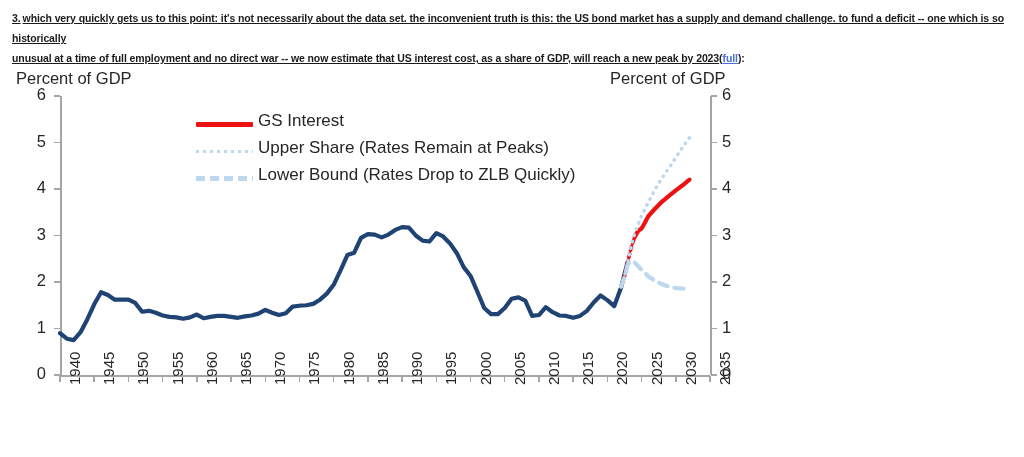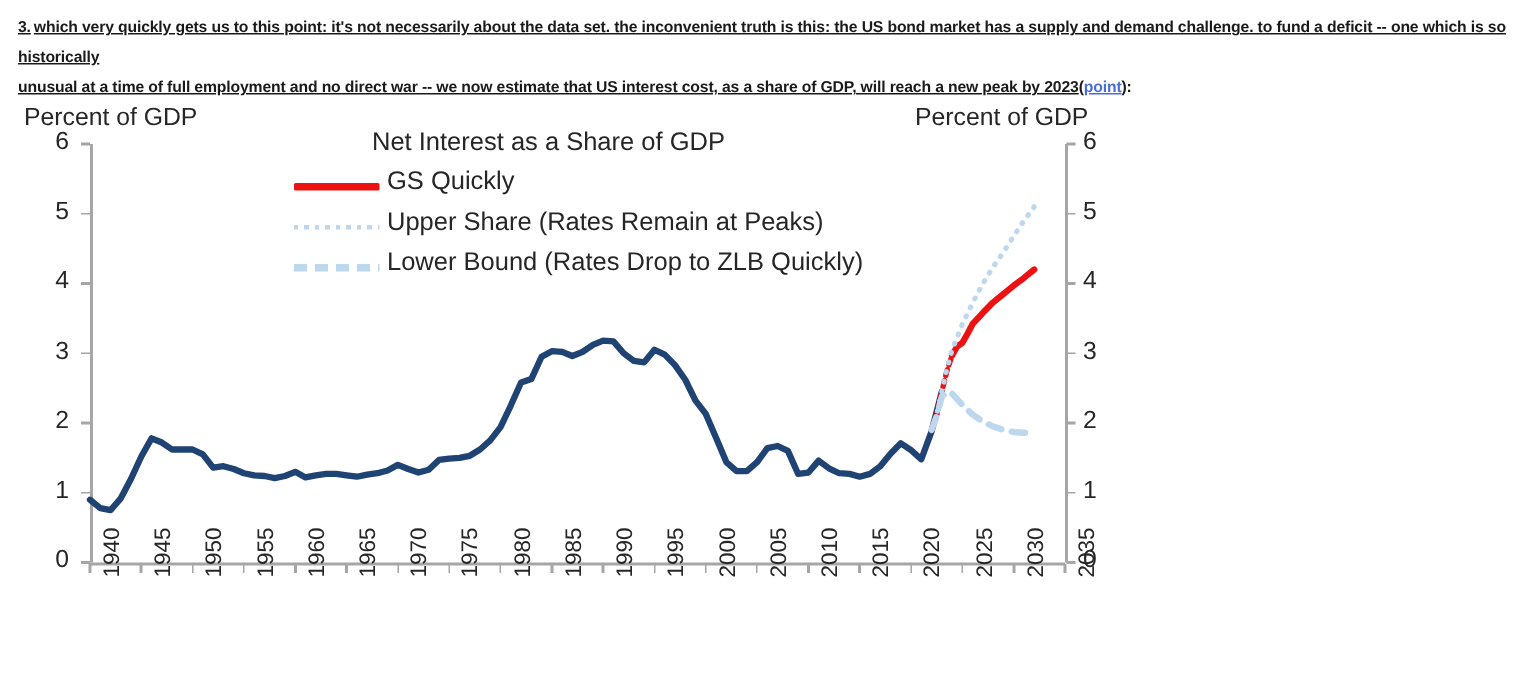--- a/index.html
+++ b/index.html
@@ -63,34 +63,33 @@
     transform:rotate(-90deg);transform-origin:left top;
     white-space:nowrap;
   }
   svg{position:absolute;left:0;top:0;overflow:visible;}
 </style>
 </head>
 <body>
 
 <div id="note">
   <span class="lead">3.</span><span class="u">which very quickly gets us to this point: it's not necessarily about the data set.   the inconvenient truth is this: the US bond market has a supply and demand challenge.  to fund a deficit -- one which is so historically</span><br>
-  <span class="u">unusual at a time of full employment and no direct war -- we now estimate that US interest cost, as a share of GDP, will reach a new peak by 2023</span><span>(</span><a href="#">point</a><span>):</span>
+  <span class="u">unusual at a time of full employment and no direct war -- we now estimate that US interest cost, as a share of GDP, will reach a new peak by 2023</span><span>(</span><a href="#">full</a><span>):</span>
 </div>
 
 <div id="chart">
 
   <div class="axis-title" id="lbl-left">Percent of GDP</div>
   <div class="axis-title" id="lbl-right">Percent of GDP</div>
 
-  <div id="plot-title">Net Interest as a Share of GDP</div>
 
   <div id="legend">
     <div class="leg-row">
       <div class="leg-swatch sw-solid"></div>
-      <div class="leg-text">GS Quickly</div>
+      <div class="leg-text">GS Interest</div>
     </div>
     <div class="leg-row">
       <div class="leg-swatch sw-dot"></div>
       <div class="leg-text">Upper Share (Rates Remain at Peaks)</div>
     </div>
     <div class="leg-row">
       <div class="leg-swatch sw-dash"></div>
       <div class="leg-text">Lower Bound (Rates Drop to ZLB Quickly)</div>
     </div>
   </div>

